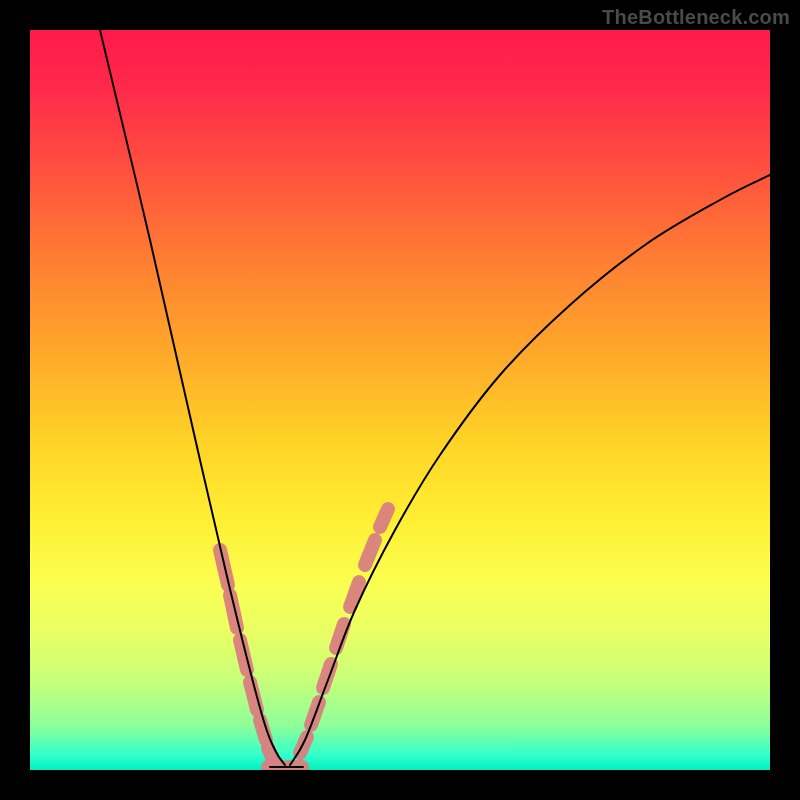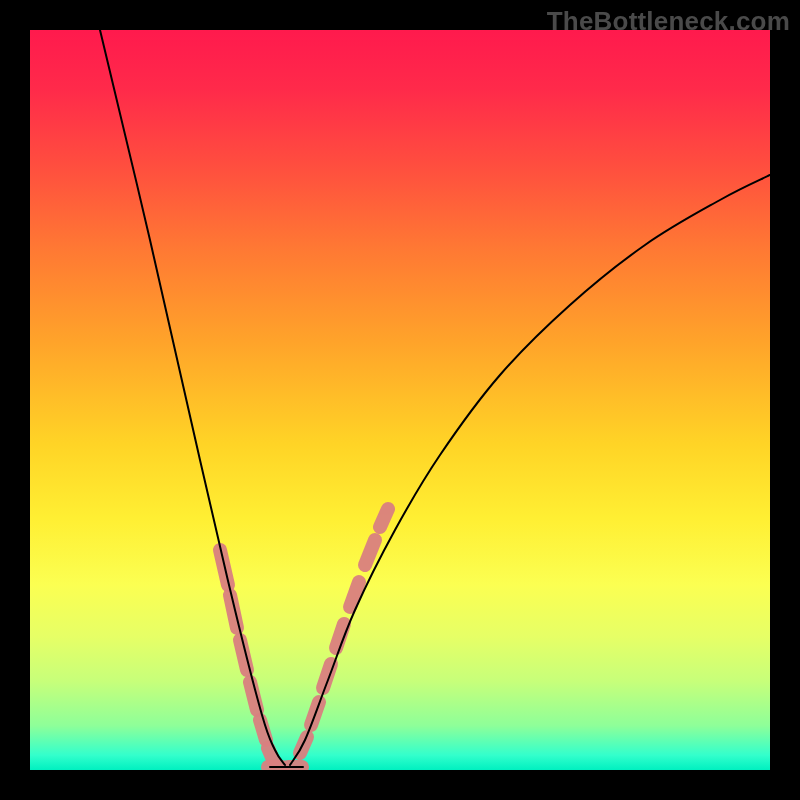--- a/index.html
+++ b/index.html
@@ -47,21 +47,21 @@
       #8eff99 94%,
       #33ffcc 98%,
       #00f0c0 100%
     );
   }
   .tag {
     position: absolute;
     top: 6px;
     right: 10px;
     color: #4a4a4a;
-    font-size: 26px;
+    font-size: 20px;
     letter-spacing: 0.2px;
     font-weight: 600;
     z-index: 10;
   }
   svg.curves {
     position: absolute;
     left: 0;
     top: 0;
     width: 100%;
     height: 100%;

